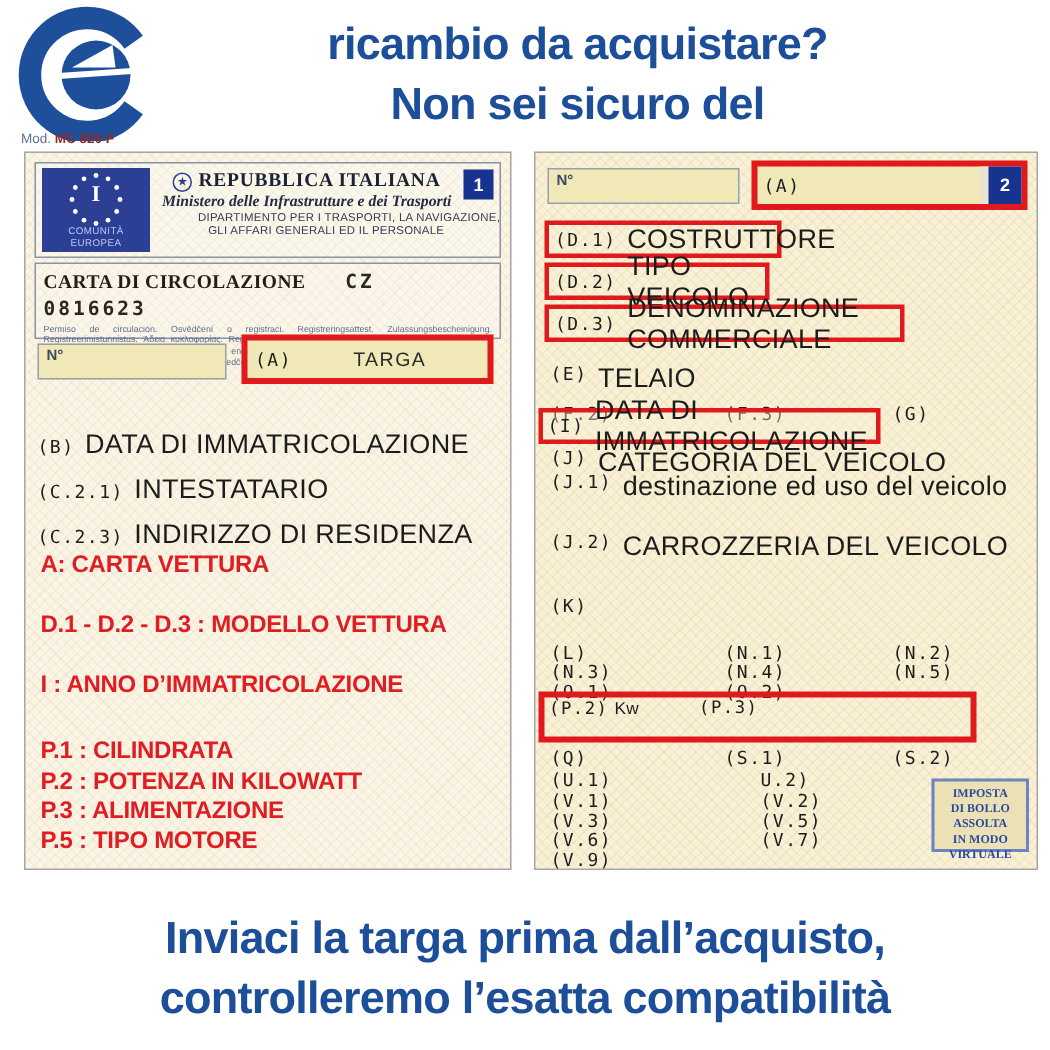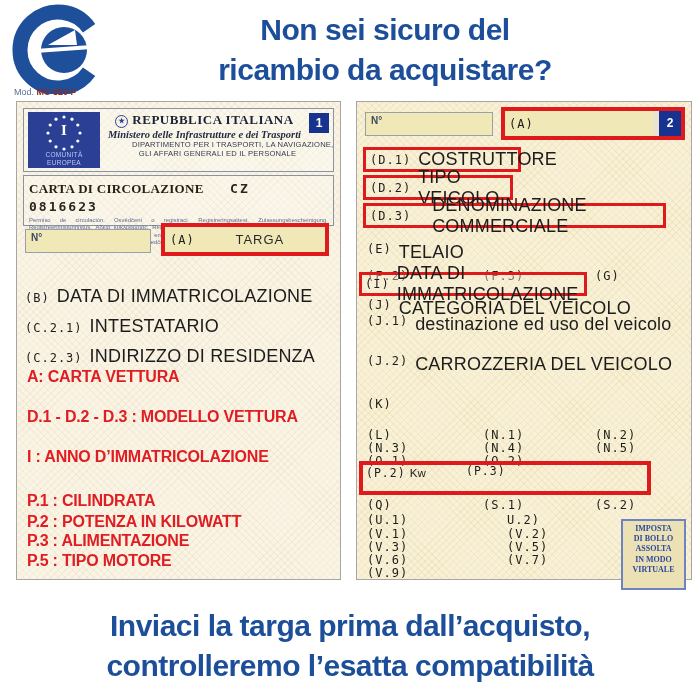--- a/index.html
+++ b/index.html
@@ -102,40 +102,40 @@
   .two-box{width:22px;height:25px;background:#17338f;color:#fff;font-weight:bold;font-size:12px;
            text-align:center;line-height:25px;}
 
   .pbox{position:absolute;left:2px;top:359px;width:292px;height:34px;padding:0 3px;}
   .prow{line-height:13px;white-space:nowrap;display:flex;}
   .pbox .code,.pbox .lbl{font-size:11.5px;}
   .pbox .lbl{margin-left:4px;}
   .pc1{width:132px;}
   .pc2{width:100px;}
 
-  .stamp{position:absolute;left:264px;top:417px;width:65px;height:71px;background:#ece1b4;
+  .stamp{position:absolute;left:264px;top:417px;width:65px;height:49px;background:#ece1b4;
          border:2px solid #6d84c0;box-sizing:border-box;text-align:center;
          font-size:8px;line-height:10.2px;font-weight:bold;color:#2b4a9e;padding-top:3px;
          font-family:"Liberation Serif",serif;}
 </style>
 </head>
 <body>
 
 <div class="canvas">
 
   <svg class="logo" width="100" height="90" viewBox="0 0 100 90">
     <path d="M 81.1 24.2 A 38 38 0 1 0 81.1 67.8" fill="none" stroke="#1d4f9b" stroke-width="15"></path>
     <circle cx="56" cy="46" r="23" fill="#1d4f9b"></circle>
     <polygon points="40,41 67,26 69,41" fill="#ffffff"></polygon>
     <rect x="31" y="43" width="49" height="4" fill="#ffffff" transform="rotate(-4 55 45)"></rect>
   </svg>
 
   <div class="top-heading">
+    <div>ricambio da acquistare?</div>
     <div>Non sei sicuro del</div>
-    <div>ricambio da acquistare?</div>
   </div>
 
   <div class="mod-line">
     <span>Mod.</span>
     <span class="mod-val">MC 820 F</span>
   </div>
 
   <section class="panel left">
 
     <div class="hdr-box">
@@ -219,21 +219,21 @@
     </div>
 
     <div class="dbox redbox" style="top:45px;width:158px;">
       <span class="code">(D.1)</span>
         <span class="lbl">COSTRUTTORE</span>
     </div>
     <div class="dbox redbox" style="top:73px;width:150px;">
       <span class="code">(D.2)</span>
         <span class="lbl">TIPO VEICOLO</span>
     </div>
-    <div class="dbox redbox" style="top:101px;width:303px;gap:14px;">
+    <div class="dbox redbox" style="top:101px;width:240px;">
       <span class="code">(D.3)</span>
         <span class="lbl">DENOMINAZIONE COMMERCIALE</span>
     </div>
 
     <div class="crow" style="top:140px">
       <span class="code">(E)</span>
         <span class="lbl">TELAIO</span>
     </div>
     <div class="crow" style="top:167px">
       <span class="c1 code">(F.2)</span>

